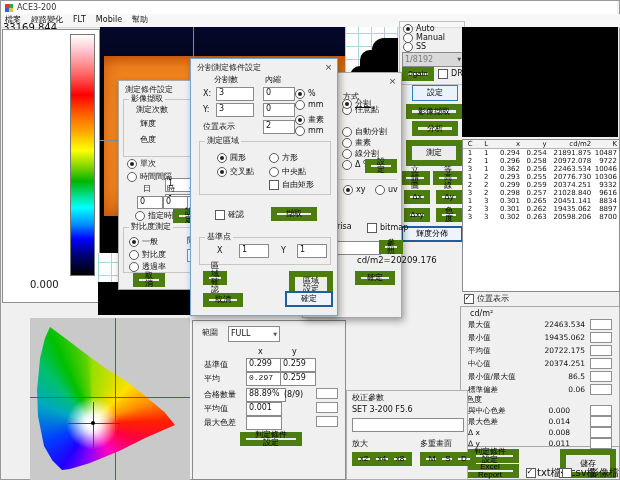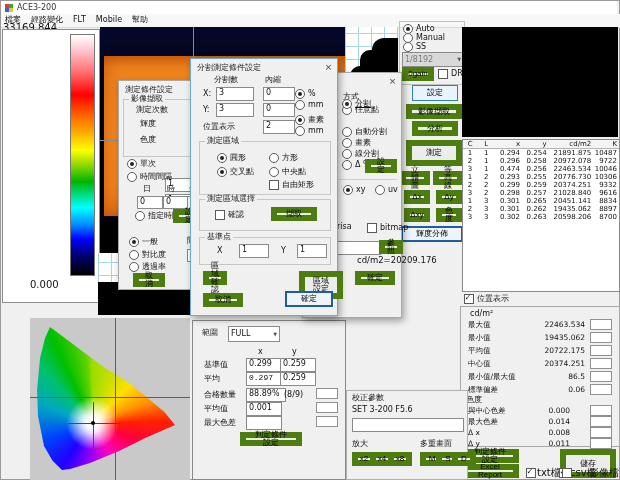--- a/index.html
+++ b/index.html
@@ -124,20 +124,23 @@
   <span class="abs lbl" style="left:48px;top:104px;">時</span>
   <span class="abs lbl" style="left:70px;top:104px;">分</span>
   <div class="field" style="left:18px;top:115px;width:20px;height:9px;">0</div>
   <div class="field" style="left:44px;top:115px;width:20px;height:9px;">0</div>
   <div class="field" style="left:68px;top:115px;width:20px;height:9px;">0</div>
   <div class="abs row" style="left:16px;top:130px;align-items:flex-end;">
     <span class="radio"></span>
       <span class="lbl">指定時間</span>
   </div>
   <button class="btn" style="left:54px;top:128px;width:32px;height:12px;">設定</button>
+  <div class="group" style="left:4px;top:146px;width:92px;height:44px;">
+    <span class="glabel">對比度測定</span>
+  </div>
   <div class="abs row" style="left:10px;top:156px;">
     <span class="radio on"></span>
       <span class="lbl">一般</span>
   </div>
   <span class="abs lbl" style="left:68px;top:156px;">間隔</span>
   <div class="field" style="left:68px;top:168px;width:20px;height:9px;">10</div>
   <div class="abs row" style="left:10px;top:169px;">
     <span class="radio"></span>
       <span class="lbl">對比度</span>
   </div>
@@ -240,37 +243,34 @@
       <span class="lbl">交叉點</span>
     </div>
   <div class="abs row" style="left:78px;top:108px;">
       <span class="radio"></span>
       <span class="lbl">中央點</span>
     </div>
   <div class="abs row" style="left:78px;top:121px;">
       <span class="chk"></span>
       <span class="lbl">自由矩形</span>
     </div>
-  <div class="group" style="left:8px;top:140px;width:130px;height:30px;">
-    <span class="glabel">測定區域選擇</span>
-  </div>
   <div class="abs row" style="left:24px;top:151px;">
       <span class="chk"></span>
       <span class="lbl">確認</span>
     </div>
   <button class="btn" style="left:80px;top:148px;width:46px;height:14px;">擷取</button>
   <div class="group" style="left:8px;top:178px;width:130px;height:26px;">
     <span class="glabel">基準点</span>
   </div>
   <span class="abs lbl" style="left:26px;top:188px;">X</span>
   <div class="field" style="left:48px;top:185px;width:24px;height:10px;">1</div>
   <span class="abs lbl" style="left:90px;top:188px;">Y</span>
   <div class="field" style="left:106px;top:185px;width:24px;height:10px;">1</div>
   <button class="btn" style="left:12px;top:212px;width:20px;height:13px;">區域確認</button>
-  <button class="btn" style="left:108px;top:212px;width:44px;height:28px;">區域設定</button>
+  <button class="btn" style="left:98px;top:212px;width:44px;height:28px;">區域設定</button>
   <button class="btn" style="left:12px;top:234px;width:40px;height:14px;">取消</button>
   <button class="btn selected" style="left:94px;top:232px;width:48px;height:16px;">確定</button>
 </div>
 
 <span class="abs lbl" style="left:357px;top:256px;z-index:13;font-size:8.5px;">cd/m2=20209.176</span>
 
 <div class="abs" style="left:399px;top:21px;width:64px;height:62px;border:1px solid #c0c0c0;"></div>
 <div class="abs row" style="left:403px;top:24px;">
     <span class="radio on"></span>
     <span class="lbl">Auto</span>
@@ -329,21 +329,21 @@
         <span class="tcell c0">2</span>
         <span class="tcell c1">1</span>
         <span class="tcell c2">0.296</span>
         <span class="tcell c3">0.258</span>
         <span class="tcell c4">20972.078</span>
         <span class="tcell c5">9722</span>
       </div>
       <div class="trow">
         <span class="tcell c0">3</span>
         <span class="tcell c1">1</span>
-        <span class="tcell c2">0.474</span>
+        <span class="tcell c2">0.362</span>
         <span class="tcell c3">0.256</span>
         <span class="tcell c4">22463.534</span>
         <span class="tcell c5">10046</span>
       </div>
       <div class="trow">
         <span class="tcell c0">1</span>
         <span class="tcell c1">2</span>
         <span class="tcell c2">0.293</span>
         <span class="tcell c3">0.255</span>
         <span class="tcell c4">20776.730</span>

